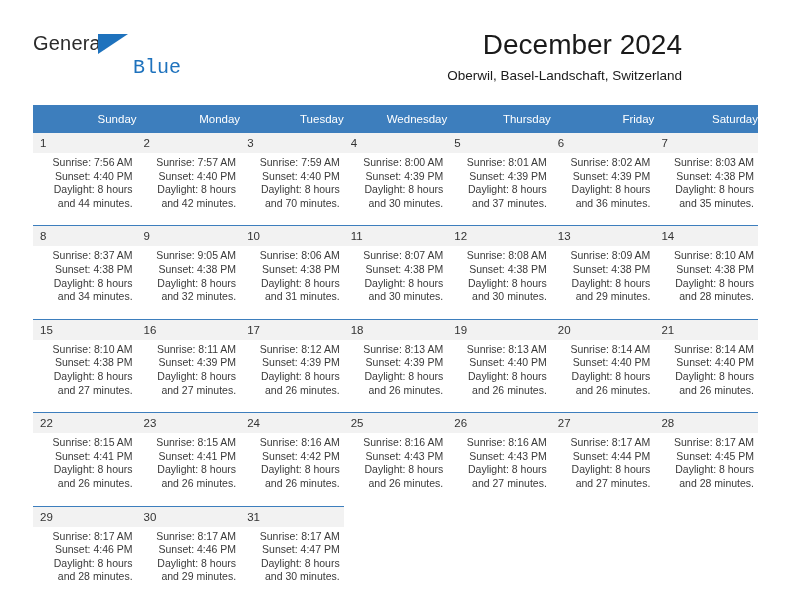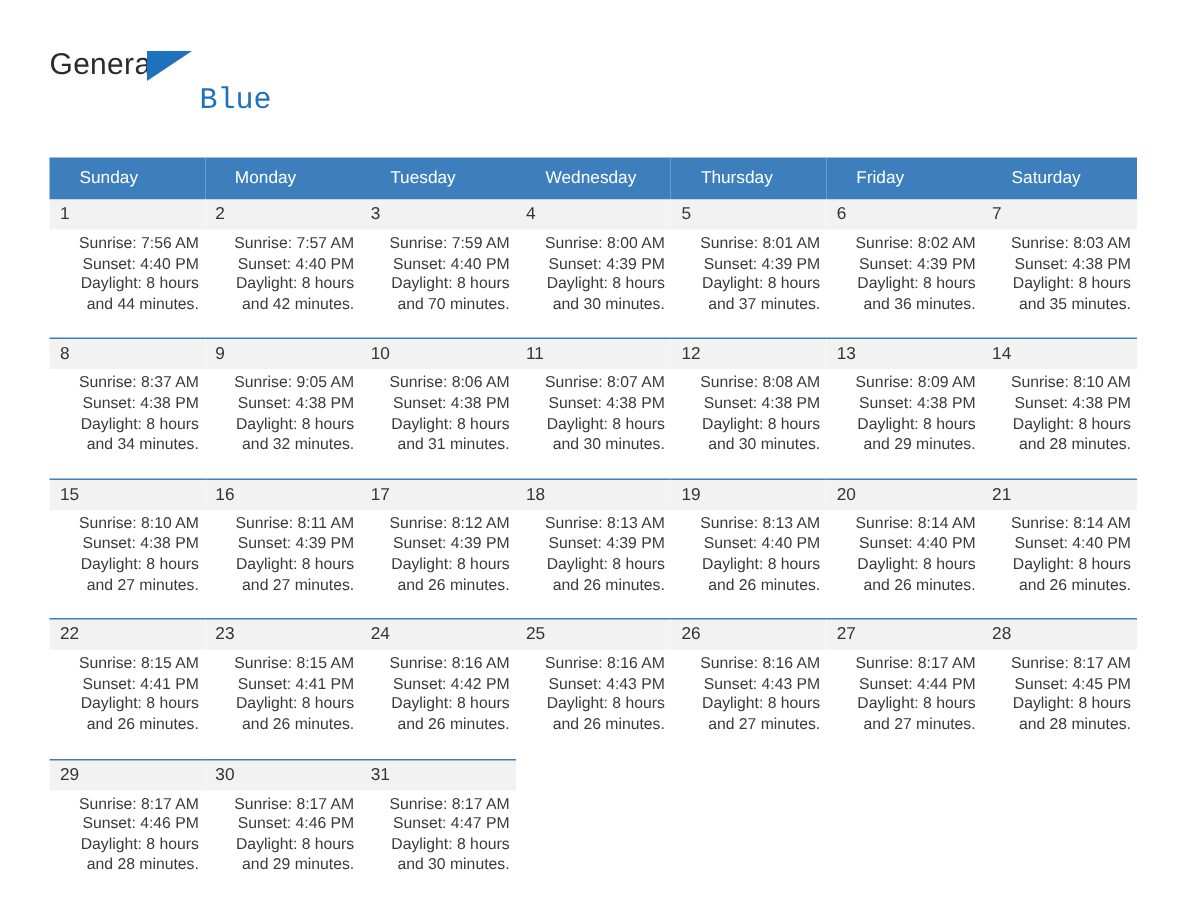--- a/index.html
+++ b/index.html
@@ -95,21 +95,21 @@
   .cal-table {
     width: 725px;
     border-collapse: collapse;
     table-layout: fixed;
   }
   .cal-head th {
     background: #3d7ebd;
     color: #ffffff;
     font-size: 11.5px;
     font-weight: normal;
-    text-align: left;
+    text-align: right;
     padding: 5px 0 5px 20px;
     height: 18px;
     vertical-align: middle;
   }
   .daycell {
     vertical-align: top;
     padding: 0;
     width: 103.57px;
     border-top: 1px solid #3d7ebd;
     height: 74px;
@@ -153,20 +153,24 @@
 <div class="page">
 
   <div class="header">
 
     <div class="logo">
       <span class="logo-general">General</span>
       <span class="logo-tri"></span>
       <span class="logo-blue">Blue</span>
     </div>
 
+    <div class="title-block">
+      <div class="cal-title">December 2024</div>
+      <div class="cal-subtitle">Oberwil, Basel-Landschaft, Switzerland</div>
+    </div>
 
   </div>
 
   <div class="calendar">
     <table class="cal-table">
       <thead class="cal-head">
         <tr>
           <th>Sunday</th>
           <th>Monday</th>
           <th>Tuesday</th>

